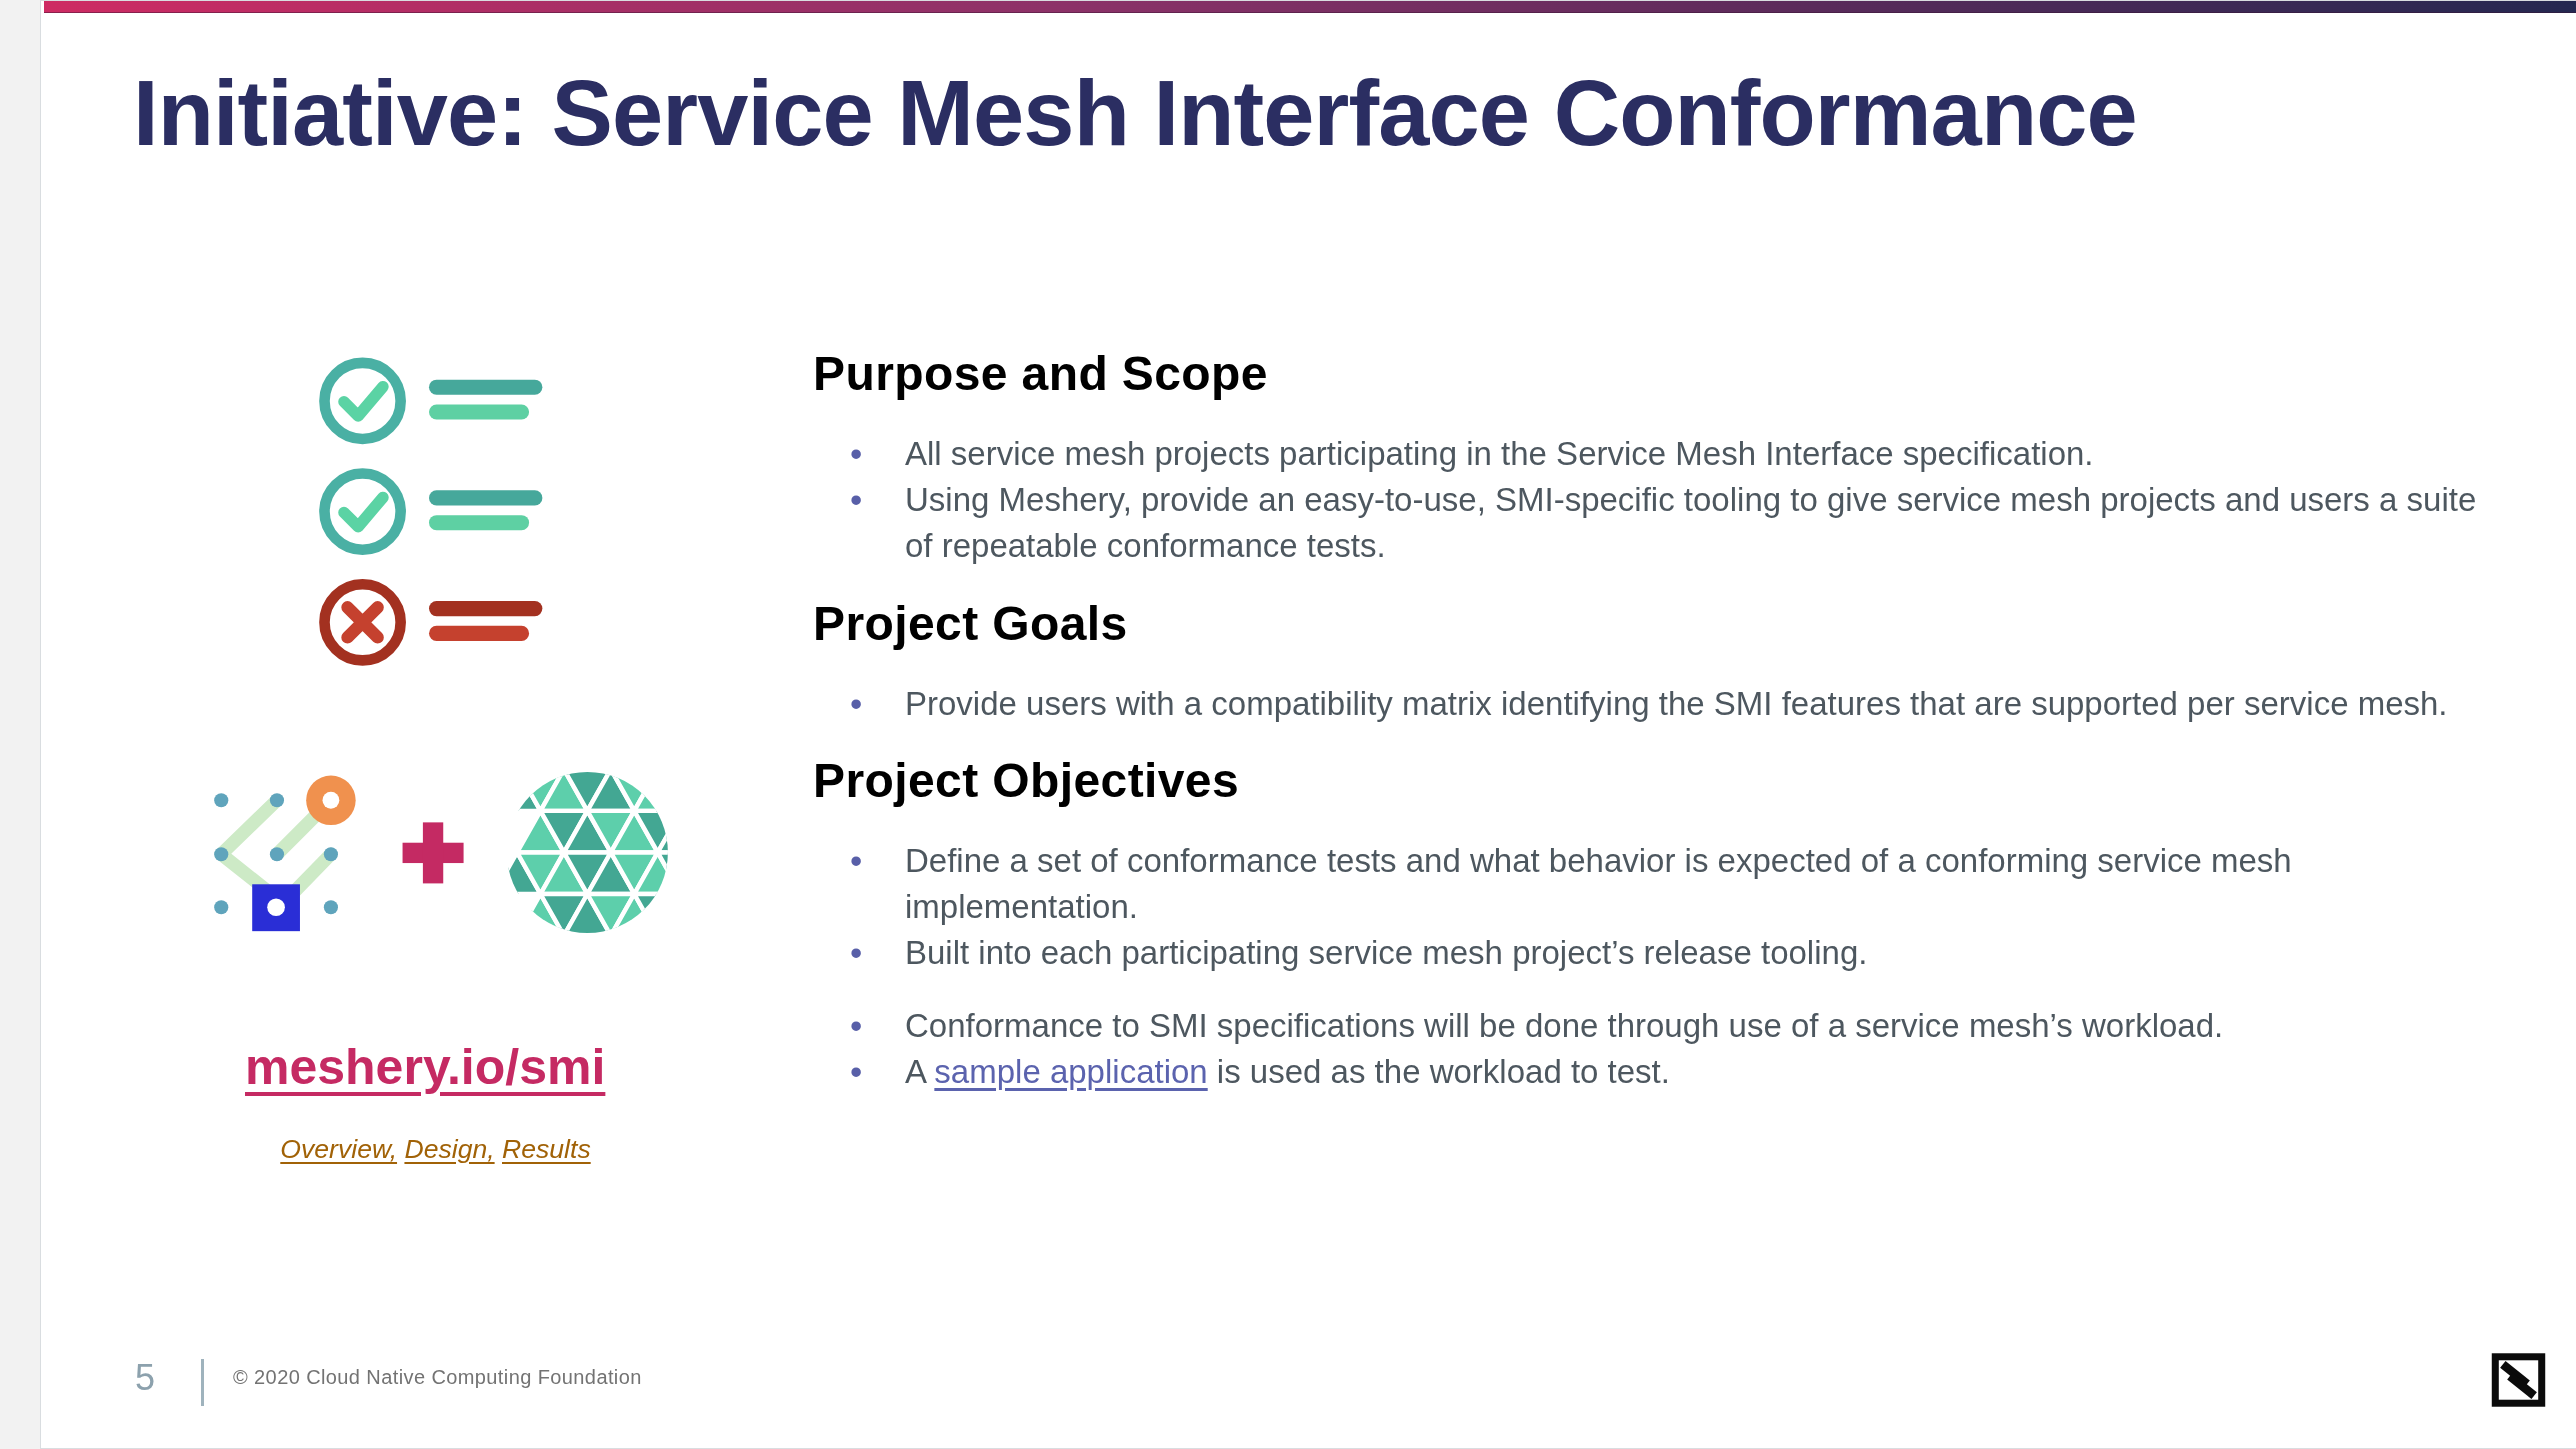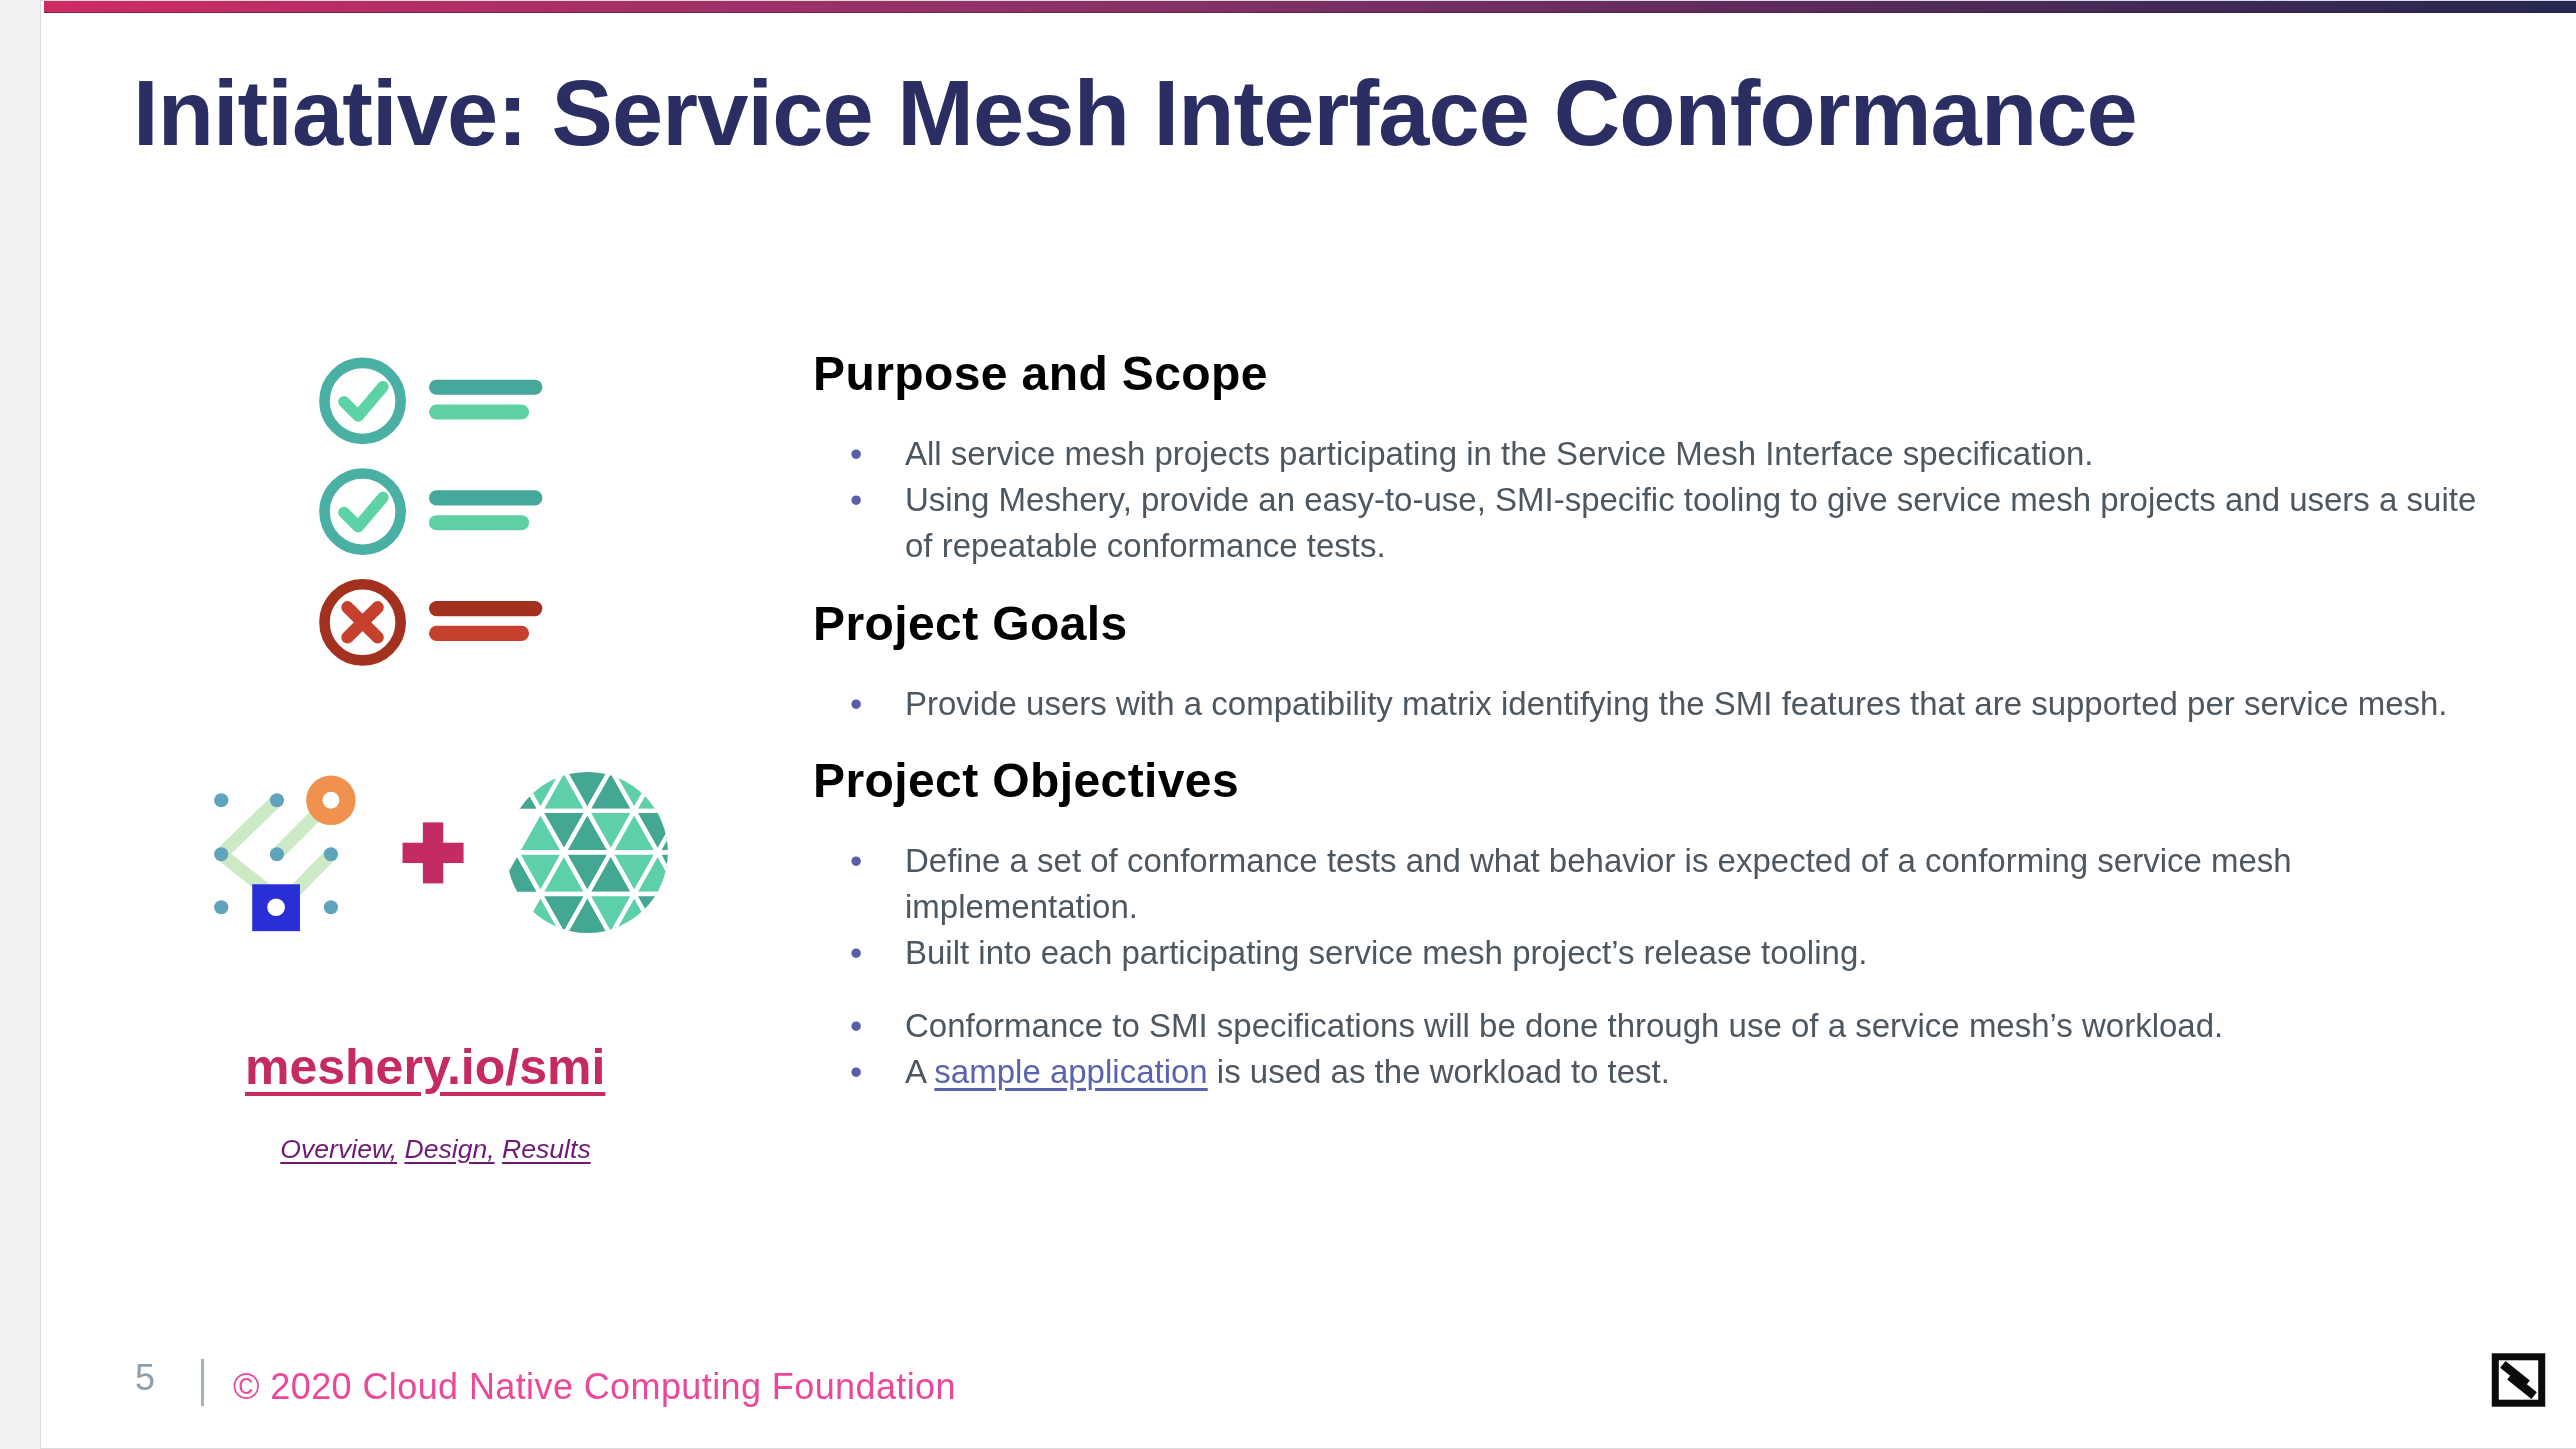--- a/index.html
+++ b/index.html
@@ -33,21 +33,21 @@
   .meshery-link {
     position:absolute; left:204px; top:1037px; width:381px; text-align:left;
     font-size:50px; font-weight:bold; color:#c52a63;
     text-decoration:underline; text-underline-offset:8px; text-decoration-thickness:4.4px;
     letter-spacing:0px;
   }
   .sublinks {
     position:absolute; left:204px; top:1133px; width:381px; text-align:center;
     font-size:26.6px; font-style:italic; color:#c52a63;
   }
-  .sublinks a { color:#701a75; text-decoration:underline; text-underline-offset:4.4px; cursor:pointer; }
+  .sublinks a { color:#a16207; text-decoration:underline; text-underline-offset:4.4px; cursor:pointer; }
   .sublinks .sep { text-decoration:none; }
 
   
   .content {
     position:absolute; left:772px; top:345px; width:1726px;
   }
   .section { margin-bottom:26.6px; }
   .section h3 {
     font-size:48px; font-weight:bold; color:#000000; margin-bottom:30px;
     letter-spacing:0.4px;
@@ -59,21 +59,21 @@
   }
   .section li::before {
     content:"•"; position:absolute; left:37px; top:0;
     color:#585fa8; font-size:35px;
   }
   .inline-link { color:#5b63ae; text-decoration:underline; text-underline-offset:5.3px; cursor:pointer; }
 
   
   .page-number { position:absolute; left:94px; top:1356px; font-size:36px; color:#8ca1ad; }
   .footer-divider { position:absolute; left:160px; top:1358px; width:2.7px; height:47px; background:#9fb3bd; }
-  .copyright { position:absolute; left:192px; top:1365px; font-size:36px; color:#ec4899; letter-spacing:0.4px; }
+  .copyright { position:absolute; left:192px; top:1365px; font-size:20px; color:#737373; letter-spacing:0.4px; }
   .cncf-logo { position:absolute; left:2450px; top:1352px; width:55px; height:54px; }
 </style>
 </head>
 <body>
 
 <div class="slide">
 
   <div class="top-bar"></div>
 
   <h1 class="title">Initiative: Service Mesh Interface Conformance</h1>

